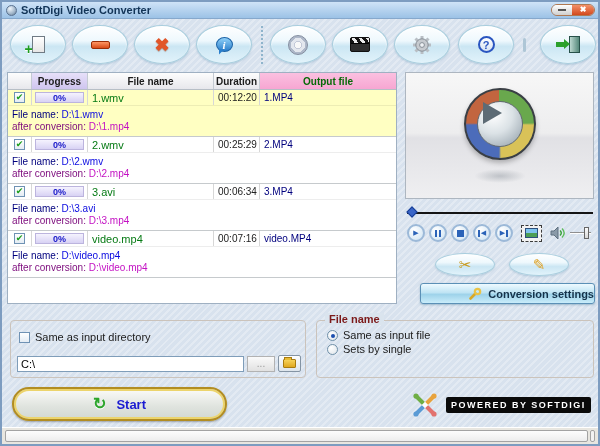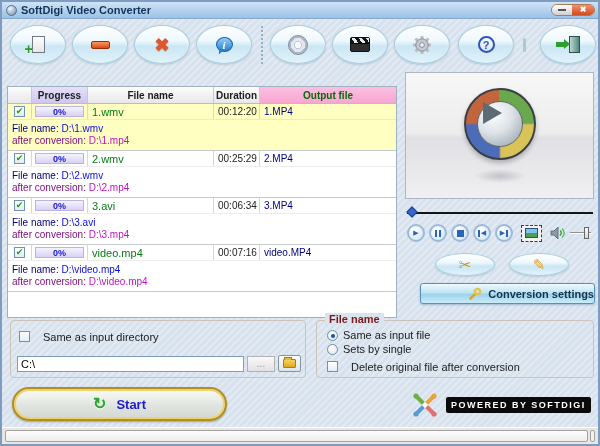--- a/index.html
+++ b/index.html
@@ -49,21 +49,21 @@
     background:repeating-linear-gradient(55deg,#141414 0 3px,#e9e9e9 3px 6px);border-bottom:1px solid #000;}
   .ic-help{width:17px;height:17px;border-radius:50%;border:2px solid #2a55c0;background:linear-gradient(#ffffff,#d6e2f2);
     color:#2a55c0;font-weight:bold;font-size:11px;display:flex;align-items:center;justify-content:center;}
   .ic-exit{position:relative;width:24px;height:18px;}
   .ic-exit .door{position:absolute;right:0;top:0;width:11px;height:17px;border:1px solid #27514a;
     background:linear-gradient(90deg,#bcd8d0,#55897b);}
   .ic-exit .arr{position:absolute;left:0;top:6px;width:8px;height:5px;background:#2ca02c;}
   .ic-exit .arr:after{content:"";position:absolute;right:-6px;top:-3px;border-left:6px solid #2ca02c;
     border-top:5px solid transparent;border-bottom:5px solid transparent;}
   
-  .filetable{position:absolute;left:5px;top:84px;width:390px;height:232px;background:#ffffff;
+  .filetable{position:absolute;left:5px;top:70px;width:390px;height:232px;background:#ffffff;
     border:1px solid #9fb0c2;}
   .thead{display:grid;grid-template-columns:24px 56px 1fr 46px 136px;height:17px;
     border-bottom:1px solid #b7bec6;font-weight:bold;}
   .th{background:linear-gradient(#fdfdfd,#e7e7ec);border-right:1px solid #c4cad2;
     display:flex;align-items:center;justify-content:center;font-size:10px;color:#1c1c1c;}
   .th.progress{background:linear-gradient(#e7e0f9,#cfc5ef);}
   .th.output{background:linear-gradient(#fbc0e0,#f7a6d2);color:#066a06;}
   .th:last-child{border-right:none;}
   .block{border-bottom:1px solid #c6cacd;cursor:pointer;}
   .block.selected{background:#ffffc2;}
@@ -123,21 +123,21 @@
   .convbtn{position:absolute;left:418px;top:281px;width:175px;height:21px;border:1px solid #5b90b6;border-radius:3px;
     background:linear-gradient(#eefaff,#bfe4f4 45%,#9ed3ea 55%,#c9ecfa);
     display:flex;align-items:center;justify-content:flex-end;gap:6px;cursor:pointer;
     font-weight:bold;color:#14324a;box-shadow:0 1px 2px rgba(90,140,170,.5);}
   
   .group{position:absolute;border:1px solid #cbc3bb;border-radius:4px;}
   .group .legend{position:absolute;top:-8px;left:8px;padding:0 4px;background:#dae4ee;
     font-weight:bold;color:#7c1a1a;}
   .g-out{left:8px;top:318px;width:296px;height:58px;}
   .g-fn{left:314px;top:318px;width:278px;height:58px;}
-  .checkrow{position:absolute;display:flex;align-items:flex-start;gap:13px;cursor:pointer;}
+  .checkrow{position:absolute;display:flex;align-items:center;gap:5px;cursor:pointer;}
   .radiorow{position:absolute;display:flex;align-items:center;gap:5px;cursor:pointer;}
   .radio{width:11px;height:11px;border-radius:50%;border:1px solid #7090a8;
     background:radial-gradient(circle at 35% 30%,#ffffff,#dde4ea);position:relative;}
   .radio.sel:after{content:"";position:absolute;left:3px;top:3px;width:4px;height:4px;border-radius:50%;background:#1c4fae;}
   .pathrow{position:absolute;left:6px;top:34px;display:flex;align-items:center;gap:3px;width:284px;}
   .pathinput{flex:1;height:16px;border:1px solid #7f9db9;background:#fff;font-family:"Liberation Sans",sans-serif;font-size:11px;padding:0 3px;}
   .browse-dis{width:28px;height:16px;border:1px solid #b2b2b2;background:linear-gradient(#fafafa,#e1e1e1);
     color:#9a9a9a;font-size:10px;text-align:center;line-height:14px;}
   .folderbtn{width:23px;height:17px;border:1px solid #8494a4;border-radius:2px;background:linear-gradient(#fdfdfd,#dde5ec);
     display:flex;align-items:center;justify-content:center;cursor:pointer;}
@@ -411,24 +411,20 @@
   <div class="group g-fn">
     <span class="legend">File name</span>
     <div class="radiorow" style="left:10px;top:8px">
       <span class="radio sel"></span>
       <span>Same as input file</span>
     </div>
     <div class="radiorow" style="left:10px;top:22px">
       <span class="radio"></span>
       <span>Sets by single</span>
     </div>
-    <div class="checkrow" style="left:10px;top:40px">
-      <span class="cb"></span>
-      <span>Delete original file after conversion</span>
-    </div>
   </div>
 
   <div class="startbtn">
     <span class="ref">↻</span>
     <span class="lbl">Start</span>
   </div>
 
   <div class="powered">
     <svg width="30" height="30" viewBox="0 0 30 30">
       <g stroke-linecap="round" stroke-width="4" fill="none">

